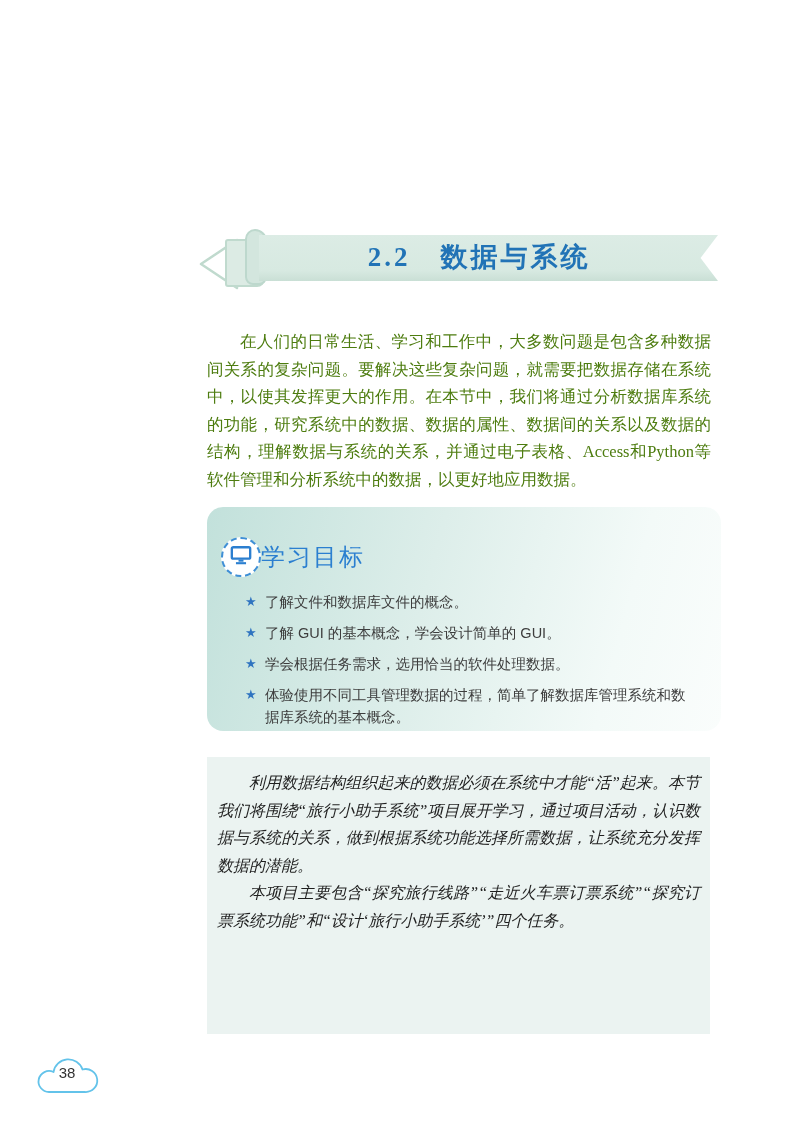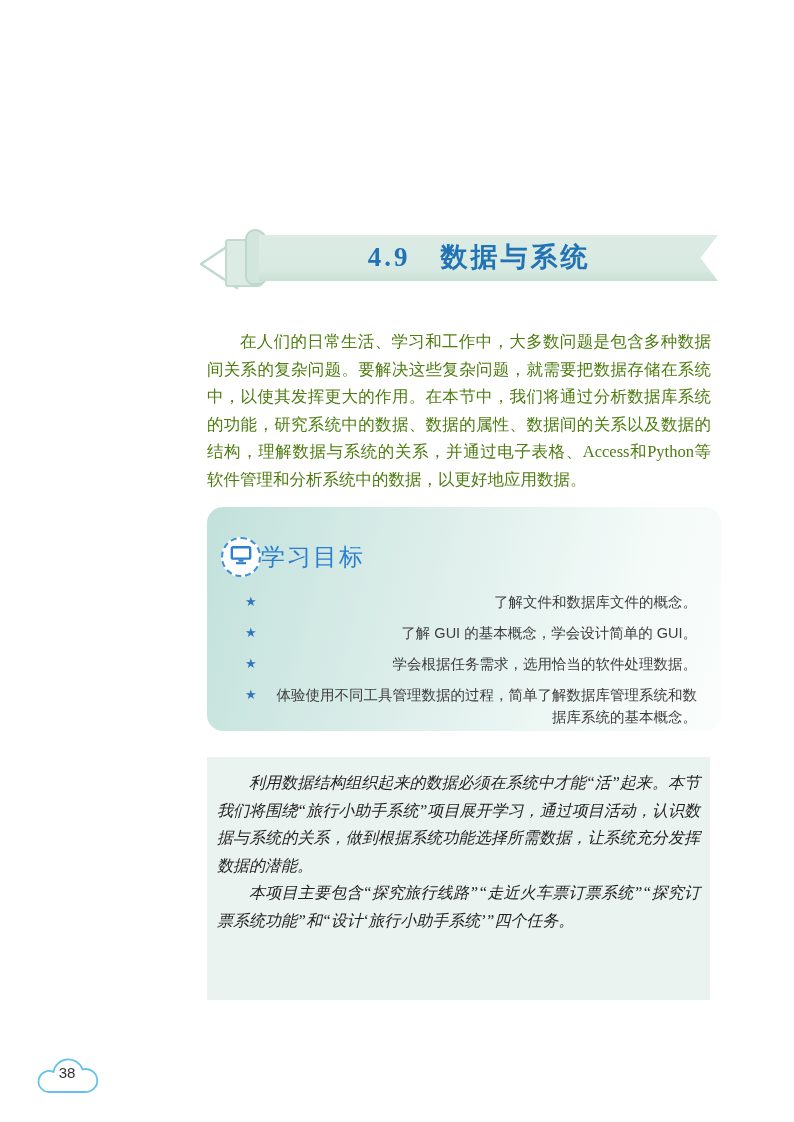--- a/index.html
+++ b/index.html
@@ -146,27 +146,27 @@
     align-items: flex-start;
     margin-bottom: 9px;
     line-height: 22px;
   }
   .bullet-star {
     flex: 0 0 20px;
     color: #2f74c0;
     font-size: 13px;
     line-height: 22px;
   }
-  .bullet-text { flex: 1; text-align: right; }
+  .bullet-text { flex: 1; }
 
   
   .reading-box {
     position: absolute;
     left: 207px; top: 757px;
-    width: 503px; height: 243px;
+    width: 503px; height: 277px;
     background: #ebf3f1;
     padding: 12px 10px 0 10px;
   }
   .reading-box p {
     font-family: "Liberation Serif", "DejaVu Serif", serif;
     font-style: italic;
     font-size: 16px;
     line-height: 27.6px;
     text-align: justify;
     text-indent: 2em;
@@ -195,21 +195,21 @@
 <div class="page">
 
 
   <div class="section-banner">
     <svg class="ribbon-arrow" width="44" height="54" viewBox="0 0 44 54">
       <polygon points="40,3 4,27 40,51" fill="#ffffff" stroke="#c0dace" stroke-width="2.5" stroke-linejoin="round"></polygon>
     </svg>
     <div class="ribbon-square"></div>
     <div class="ribbon-curl"></div>
     <div class="ribbon-band"></div>
-    <div class="section-title">4.9　数据与系统</div>
+    <div class="section-title">2.2　数据与系统</div>
   </div>
 
   <p class="intro-paragraph">在人们的日常生活、学习和工作中，大多数问题是包含多种数据间关系的复杂问题。要解决这些复杂问题，就需要把数据存储在系统中，以使其发挥更大的作用。在本节中，我们将通过分析数据库系统的功能，研究系统中的数据、数据的属性、数据间的关系以及数据的结构，理解数据与系统的关系，并通过电子表格、Access和Python等软件管理和分析系统中的数据，以更好地应用数据。</p>
 
   <div class="objectives-box">
     <div class="objectives-header">
       <div class="objectives-icon-circle">
         <span>
           <svg width="22" height="22" viewBox="0 0 24 24">
             <rect x="2" y="3.5" width="20" height="12.5" rx="1.6" fill="none" stroke="#2b7fd0" stroke-width="2.6"></rect>

